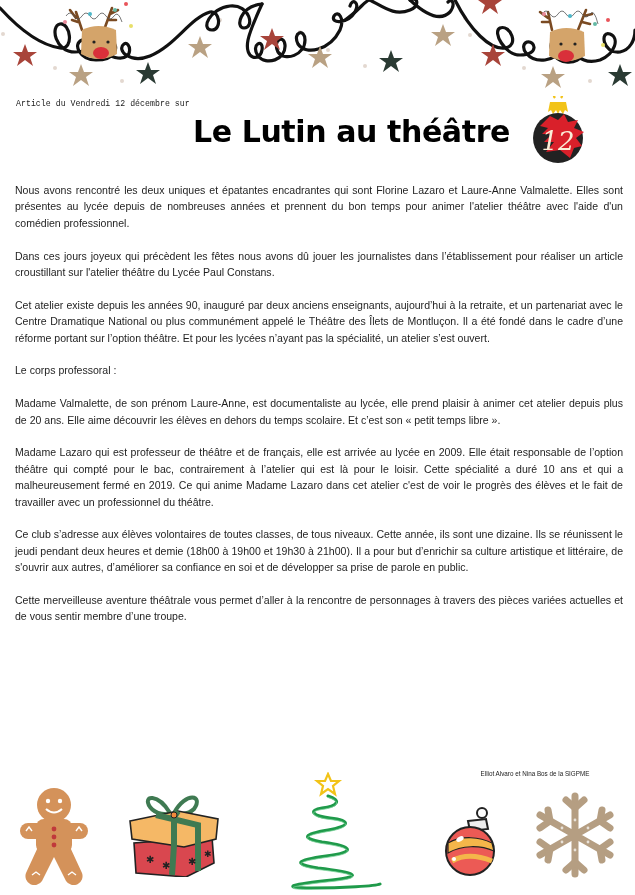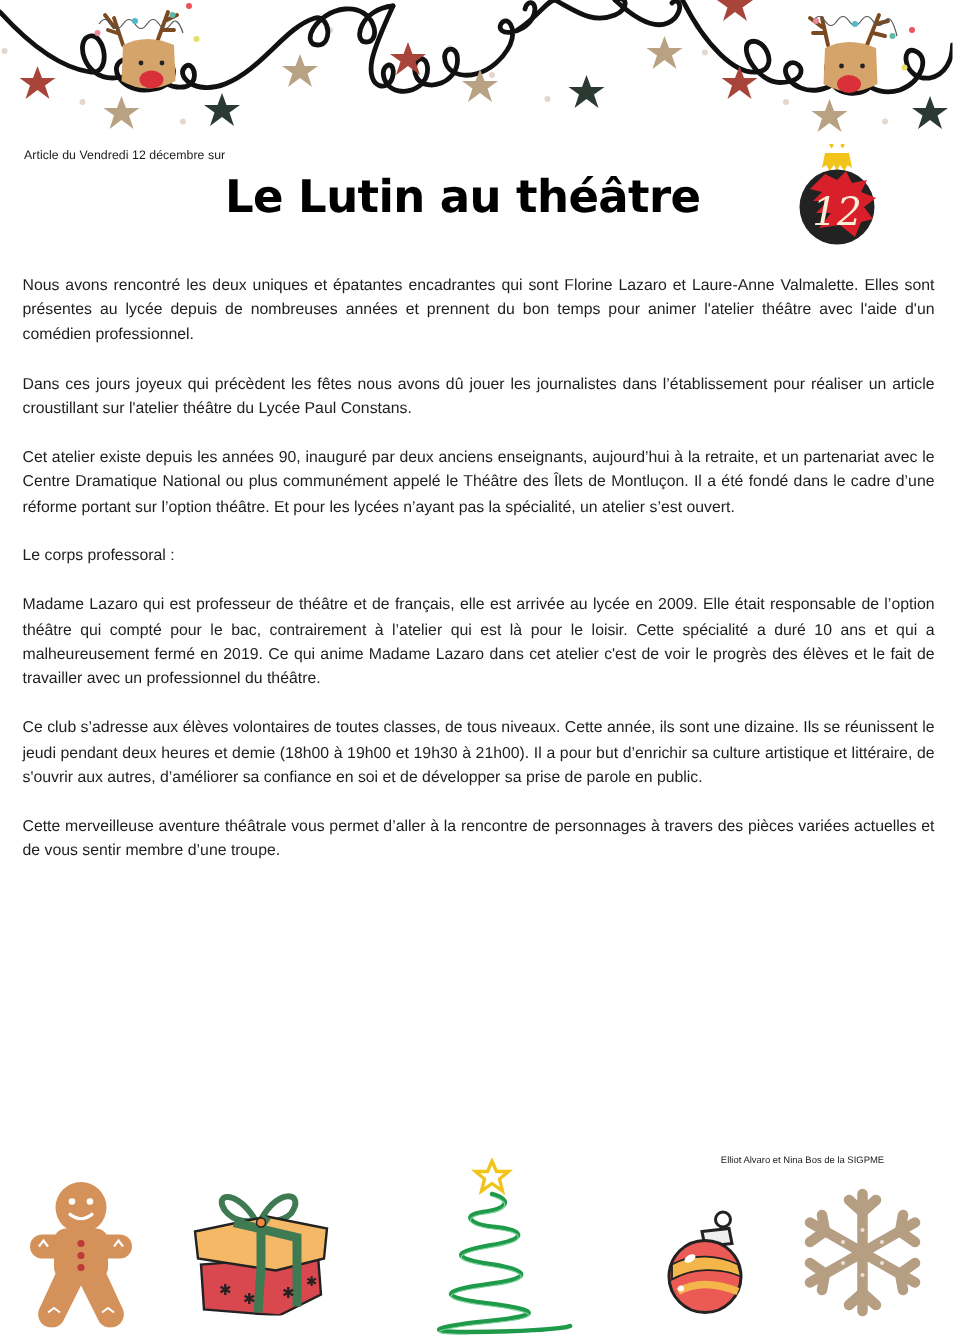--- a/index.html
+++ b/index.html
@@ -3,24 +3,24 @@
 <meta charset="utf-8">
 <style>
   * { box-sizing: border-box; margin: 0; padding: 0; }
   html, body { width: 635px; height: 895px; background: #ffffff; overflow: hidden; }
   body { position: relative; font-family: "Liberation Sans", "DejaVu Sans", sans-serif; color: #1a1a1a; }
 
   .garland { position: absolute; left: 0; top: 0; width: 635px; height: 100px; }
 
   .dateline {
     position: absolute; left: 16px; top: 99px;
-    font-size: 8.2px; color: #1a1a1a; letter-spacing: 0.05px;
+    font-size: 8.2px; color: #1a1a1a; letter-spacing: 0.05px; font-family: Liberation Mono, monospace;
   }
   .title {
-    position: absolute; left: 150px; top: 114px; width: 360px; text-align: left;
+    position: absolute; left: 150px; top: 114px; width: 360px; text-align: right;
     font-family: "DejaVu Sans", "Liberation Sans", sans-serif;
     font-weight: bold; font-size: 30px; letter-spacing: -0.4px; color: #000;
     white-space: nowrap;
   }
   .ornament12 { position: absolute; left: 530px; top: 96px; width: 56px; height: 68px; }
 
   .body-text {
     position: absolute; left: 15px; top: 182px; width: 608px;
     font-size: 10.55px; line-height: 16.4px; text-align: justify; color: #1e1e1e;
   }
@@ -111,20 +111,21 @@
   <circle cx="28" cy="42" r="25" fill="#222"></circle>
   <path d="M10,30 L18,32 L12,38 L22,38 L14,46 L24,46 L16,56 L30,54 L40,62 L44,52 L52,50 L46,42 L54,36 L44,32 L48,24 L38,26 L34,18 L28,24 L20,20 Z" fill="#d9202a"></path>
   <text x="28" y="54" text-anchor="middle" font-family="DejaVu Serif, serif" font-style="italic" font-size="26" fill="#fbeed8">12</text>
 </svg>
 
 <div class="body-text">
   <p>Nous avons rencontré les deux uniques et épatantes encadrantes qui sont Florine Lazaro et Laure-Anne Valmalette. Elles sont présentes au lycée depuis de nombreuses années et prennent du bon temps pour animer l'atelier théâtre avec l'aide d'un comédien professionnel.</p>
   <p>Dans ces jours joyeux qui précèdent les fêtes nous avons dû jouer les journalistes dans l’établissement pour réaliser un article croustillant sur l'atelier théâtre du Lycée Paul Constans.</p>
   <p>Cet atelier existe depuis les années 90, inauguré par deux anciens enseignants, aujourd’hui à la retraite, et un partenariat avec le Centre Dramatique National ou plus communément appelé le Théâtre des Îlets de Montluçon. Il a été fondé dans le cadre d’une réforme portant sur  l’option théâtre. Et pour les lycées n’ayant pas la spécialité, un atelier s’est ouvert.</p>
   <p>Le corps professoral :</p>
+  <p>Madame Valmalette, de son prénom Laure-Anne, est documentaliste au lycée, elle prend plaisir à animer cet atelier depuis plus de 20 ans. Elle aime découvrir les élèves en dehors du temps scolaire.  Et c’est son « petit temps libre ».</p>
   <p>Madame Lazaro qui est professeur de théâtre et de français, elle est arrivée au lycée en 2009. Elle était responsable de l’option théâtre qui compté pour le bac, contrairement à l’atelier qui est là pour le loisir. Cette spécialité a duré 10 ans et qui a malheureusement fermé en 2019. Ce qui anime Madame Lazaro dans cet atelier c'est de voir le progrès des élèves et le fait de travailler avec un professionnel du théâtre.</p>
   <p>Ce club s’adresse aux élèves volontaires de toutes classes, de tous niveaux. Cette année, ils sont une dizaine. Ils se réunissent le jeudi pendant deux heures et demie (18h00 à 19h00 et 19h30 à 21h00). Il a pour but d’enrichir sa culture artistique et littéraire, de s'ouvrir aux autres, d’améliorer sa confiance en soi et de développer sa prise de parole en public.</p>
   <p>Cette merveilleuse aventure théâtrale vous permet d’aller à la rencontre de personnages à travers des pièces variées actuelles et de vous sentir membre d’une troupe.</p>
 </div>
 
 <div class="signature">Elliot Alvaro et Nina Bos de la SIGPME</div>
 
 <svg class="deco" style="left:18px;top:785px;width:72px;height:100px" viewBox="0 0 72 100">
   <g fill="#d4925a">
     <circle cx="36" cy="20" r="17"></circle>

